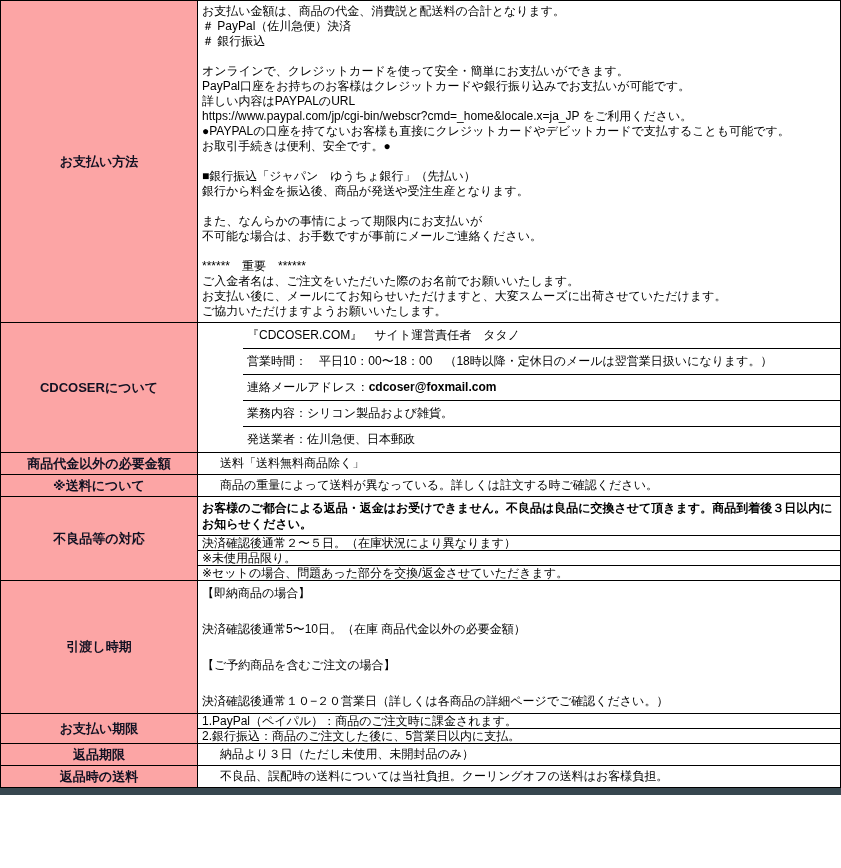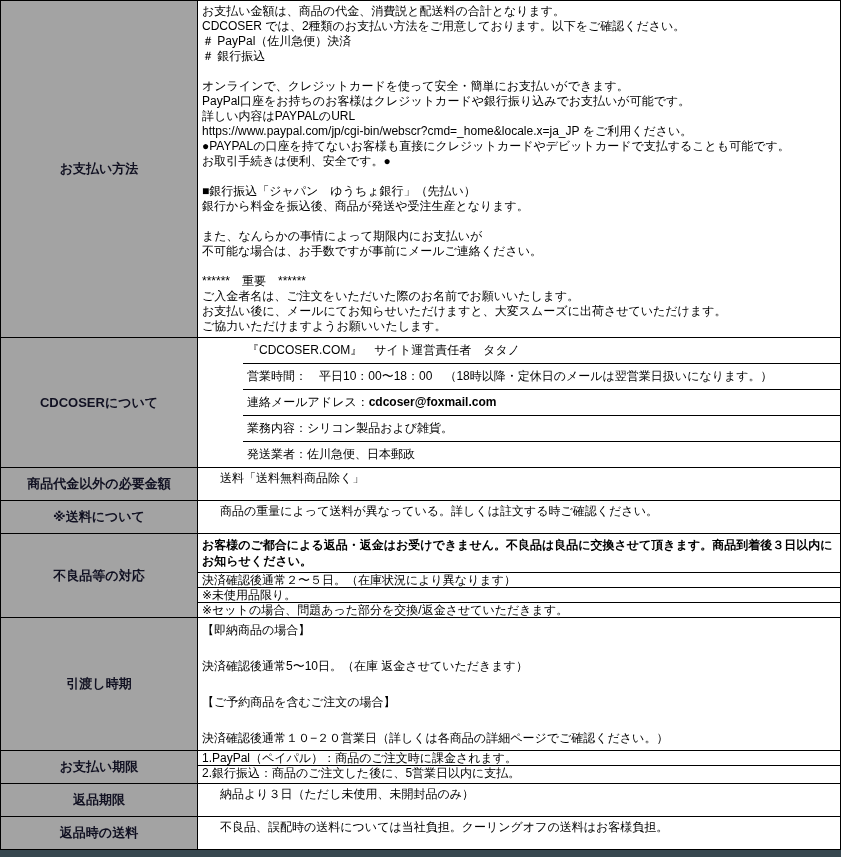--- a/index.html
+++ b/index.html
@@ -18,30 +18,30 @@
     background:#ffffff;
   }
   .row{
     display:flex;
     border-bottom:1px solid #000000;
   }
   .label-cell{
     width:197px;
     min-width:197px;
     box-sizing:border-box;
-    background:#a3a3a3;
+    background:#fca5a5;
     border-right:1px solid #000000;
     display:flex;
     align-items:center;
     justify-content:center;
     text-align:center;
     font-weight:bold;
     font-size:13px;
     color:#111122;
-    padding:8px 4px;
+    padding:2px 4px;
     line-height:16px;
   }
   .content-cell{
     flex:1;
     min-width:0;
     box-sizing:border-box;
   }
   .pad-sm{padding:3px 0;}
   .pline{
     padding:0 4px;
@@ -86,21 +86,20 @@
 </style>
 </head>
 <body>
 
 <div class="policy-table">
 
   <section class="row">
     <div class="label-cell">お支払い方法</div>
     <div class="content-cell pad-sm">
       <div class="pline">お支払い金額は、商品の代金、消費説と配送料の合計となります。</div>
-      <div class="pline">CDCOSER では、2種類のお支払い方法をご用意しております。以下をご確認ください。</div>
       <div class="pline">＃ PayPal（佐川急便）決済</div>
       <div class="pline">＃ 銀行振込</div>
       <div class="pline"></div>
       <div class="pline">オンラインで、クレジットカードを使って安全・簡単にお支払いができます。</div>
       <div class="pline">PayPal口座をお持ちのお客様はクレジットカードや銀行振り込みでお支払いが可能です。</div>
       <div class="pline">詳しい内容はPAYPALのURL</div>
       <div class="pline">https://www.paypal.com/jp/cgi-bin/webscr?cmd=_home&amp;locale.x=ja_JP をご利用ください。</div>
       <div class="pline">●PAYPALの口座を持てないお客様も直接にクレジットカードやデビットカードで支払することも可能です。</div>
       <div class="pline">お取引手続きは便利、安全です。●</div>
       <div class="pline"></div>
@@ -150,21 +149,21 @@
       <div class="subrow-tight">※未使用品限り。</div>
       <div class="subrow-tight">※セットの場合、問題あった部分を交換/返金させていただきます。</div>
     </div>
   </section>
 
   <section class="row">
     <div class="label-cell">引渡し時期</div>
     <div class="content-cell pad-sm">
       <div class="dline">【即納商品の場合】</div>
       <div class="dline"></div>
-      <div class="dline">決済確認後通常5〜10日。（在庫 返金させていただきます）</div>
+      <div class="dline">決済確認後通常5〜10日。（在庫 商品代金以外の必要金額）</div>
       <div class="dline"></div>
       <div class="dline">【ご予約商品を含むご注文の場合】</div>
       <div class="dline"></div>
       <div class="dline">決済確認後通常１０−２０営業日（詳しくは各商品の詳細ページでご確認ください。）</div>
     </div>
   </section>
 
   <section class="row">
     <div class="label-cell">お支払い期限</div>
     <div class="content-cell">

